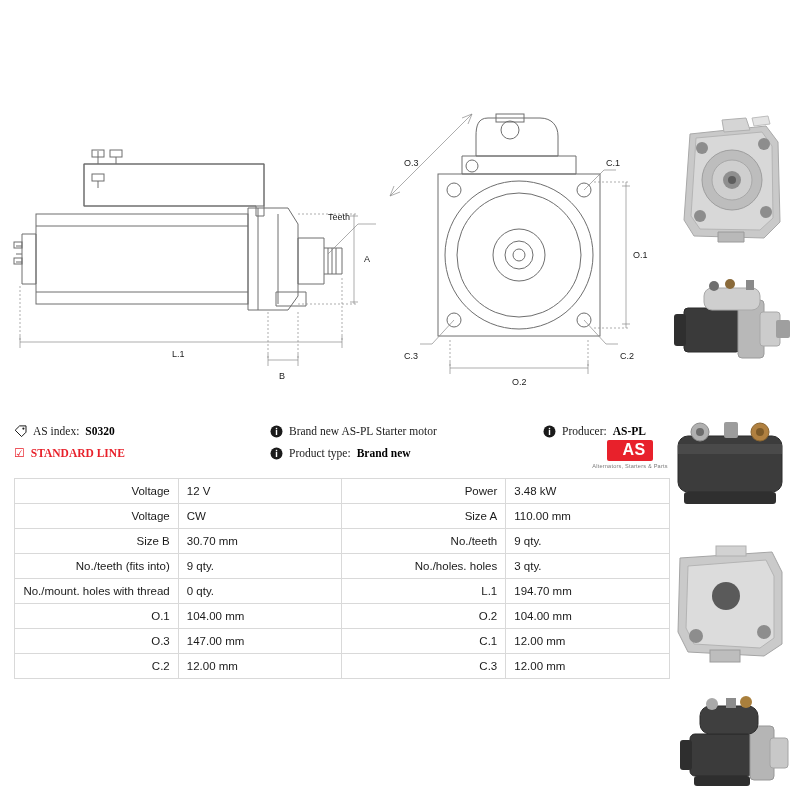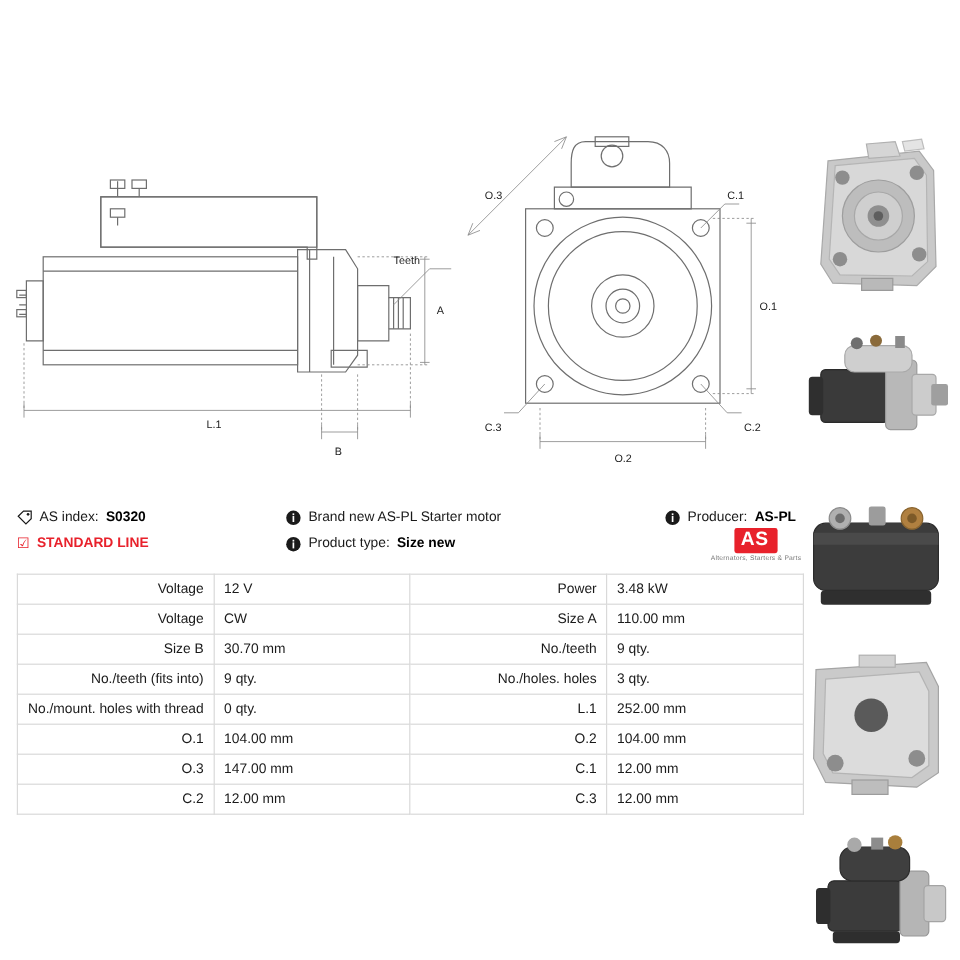--- a/index.html
+++ b/index.html
@@ -24,39 +24,39 @@
   .photos {
     position: absolute; right: 0; top: 112px; width: 140px;
   }
   .photo {
     width: 140px; height: 140px; position: relative; overflow: hidden;
   }
   .photo svg { display: block; }
 
   
   .info {
-    position: absolute; left: 14px; top: 420px; width: 656px; height: 56px;
+    position: absolute; left: 14px; top: 420px; width: 656px; height: 56px; font-family: Liberation Serif, serif;
   }
   .info-col { position: absolute; top: 0; }
   .info-col.c1 { left: 0; width: 225px; }
-  .info-col.c2 { left: 224px; width: 250px; }
-  .info-col.c3 { left: 540px; width: 130px; text-align: left; }
+  .info-col.c2 { left: 256px; width: 250px; }
+  .info-col.c3 { left: 529px; width: 130px; text-align: left; }
   .info-line { display: flex; align-items: center; gap: 6px; font-size: 11.5px; line-height: 18px; height: 22px; }
   .info-line .lbl { color: #1a1a1a; }
   .info-line .val { font-weight: bold; color: #000; }
   .ico { width: 13px; height: 13px; flex: 0 0 13px; display: inline-block; position: relative; }
   .ico svg { display: block; }
   .std-line { color: #e8212b; font-weight: bold; font-size: 11.5px; }
   .chk { color: #e8212b; font-size: 12px; }
 
   
   .aspl-logo { position: absolute; left: 587px; top: 440px; width: 86px; text-align: center; }
   .aspl-mark {
     display: inline-block; background: #e8212b; color: #fff; font-weight: bold;
-    font-size: 16px; letter-spacing: .5px; padding: 1px 7px 2px 5px; border-radius: 2px;
+    font-size: 16px; letter-spacing: .5px; padding: 1px 7px 2px 15px; border-radius: 2px;
     font-family: "Liberation Sans", sans-serif;
   }
   .aspl-sub { font-size: 5.6px; color: #7a7a7a; letter-spacing: .2px; margin-top: 2px; }
 
   
   table.specs {
     position: absolute; left: 14px; top: 478px; width: 656px;
     border-collapse: collapse; font-size: 11.5px;
   }
   table.specs td {
@@ -305,21 +305,21 @@
       </div>
       <div class="info-line">
         <span class="ico">
           <svg width="13" height="13" viewBox="0 0 13 13">
               <circle cx="6.5" cy="6.5" r="6" fill="#1a1a1a"></circle>
               <rect x="5.8" y="5" width="1.4" height="5" fill="#fff"></rect>
               <rect x="5.8" y="2.8" width="1.4" height="1.5" fill="#fff"></rect>
             </svg>
         </span>
         <span class="lbl">Product type:</span>
-        <span class="val">Size new</span>
+        <span class="val">Brand new</span>
       </div>
     </div>
 
     <div class="info-col c3">
       <div class="info-line">
         <span class="ico">
           <svg width="13" height="13" viewBox="0 0 13 13">
               <circle cx="6.5" cy="6.5" r="6" fill="#1a1a1a"></circle>
               <rect x="5.8" y="5" width="1.4" height="5" fill="#fff"></rect>
               <rect x="5.8" y="2.8" width="1.4" height="1.5" fill="#fff"></rect>
@@ -359,21 +359,21 @@
       <tr>
         <td class="k">No./teeth (fits into)</td>
         <td class="v">9 qty.</td>
         <td class="k">No./holes. holes</td>
         <td class="v">3 qty.</td>
       </tr>
       <tr>
         <td class="k tall">No./mount. holes with thread</td>
         <td class="v tall">0 qty.</td>
         <td class="k tall">L.1</td>
-        <td class="v tall">252.00 mm</td>
+        <td class="v tall">194.70 mm</td>
       </tr>
       <tr>
         <td class="k">O.1</td>
         <td class="v">104.00 mm</td>
         <td class="k">O.2</td>
         <td class="v">104.00 mm</td>
       </tr>
       <tr>
         <td class="k">O.3</td>
         <td class="v">147.00 mm</td>

